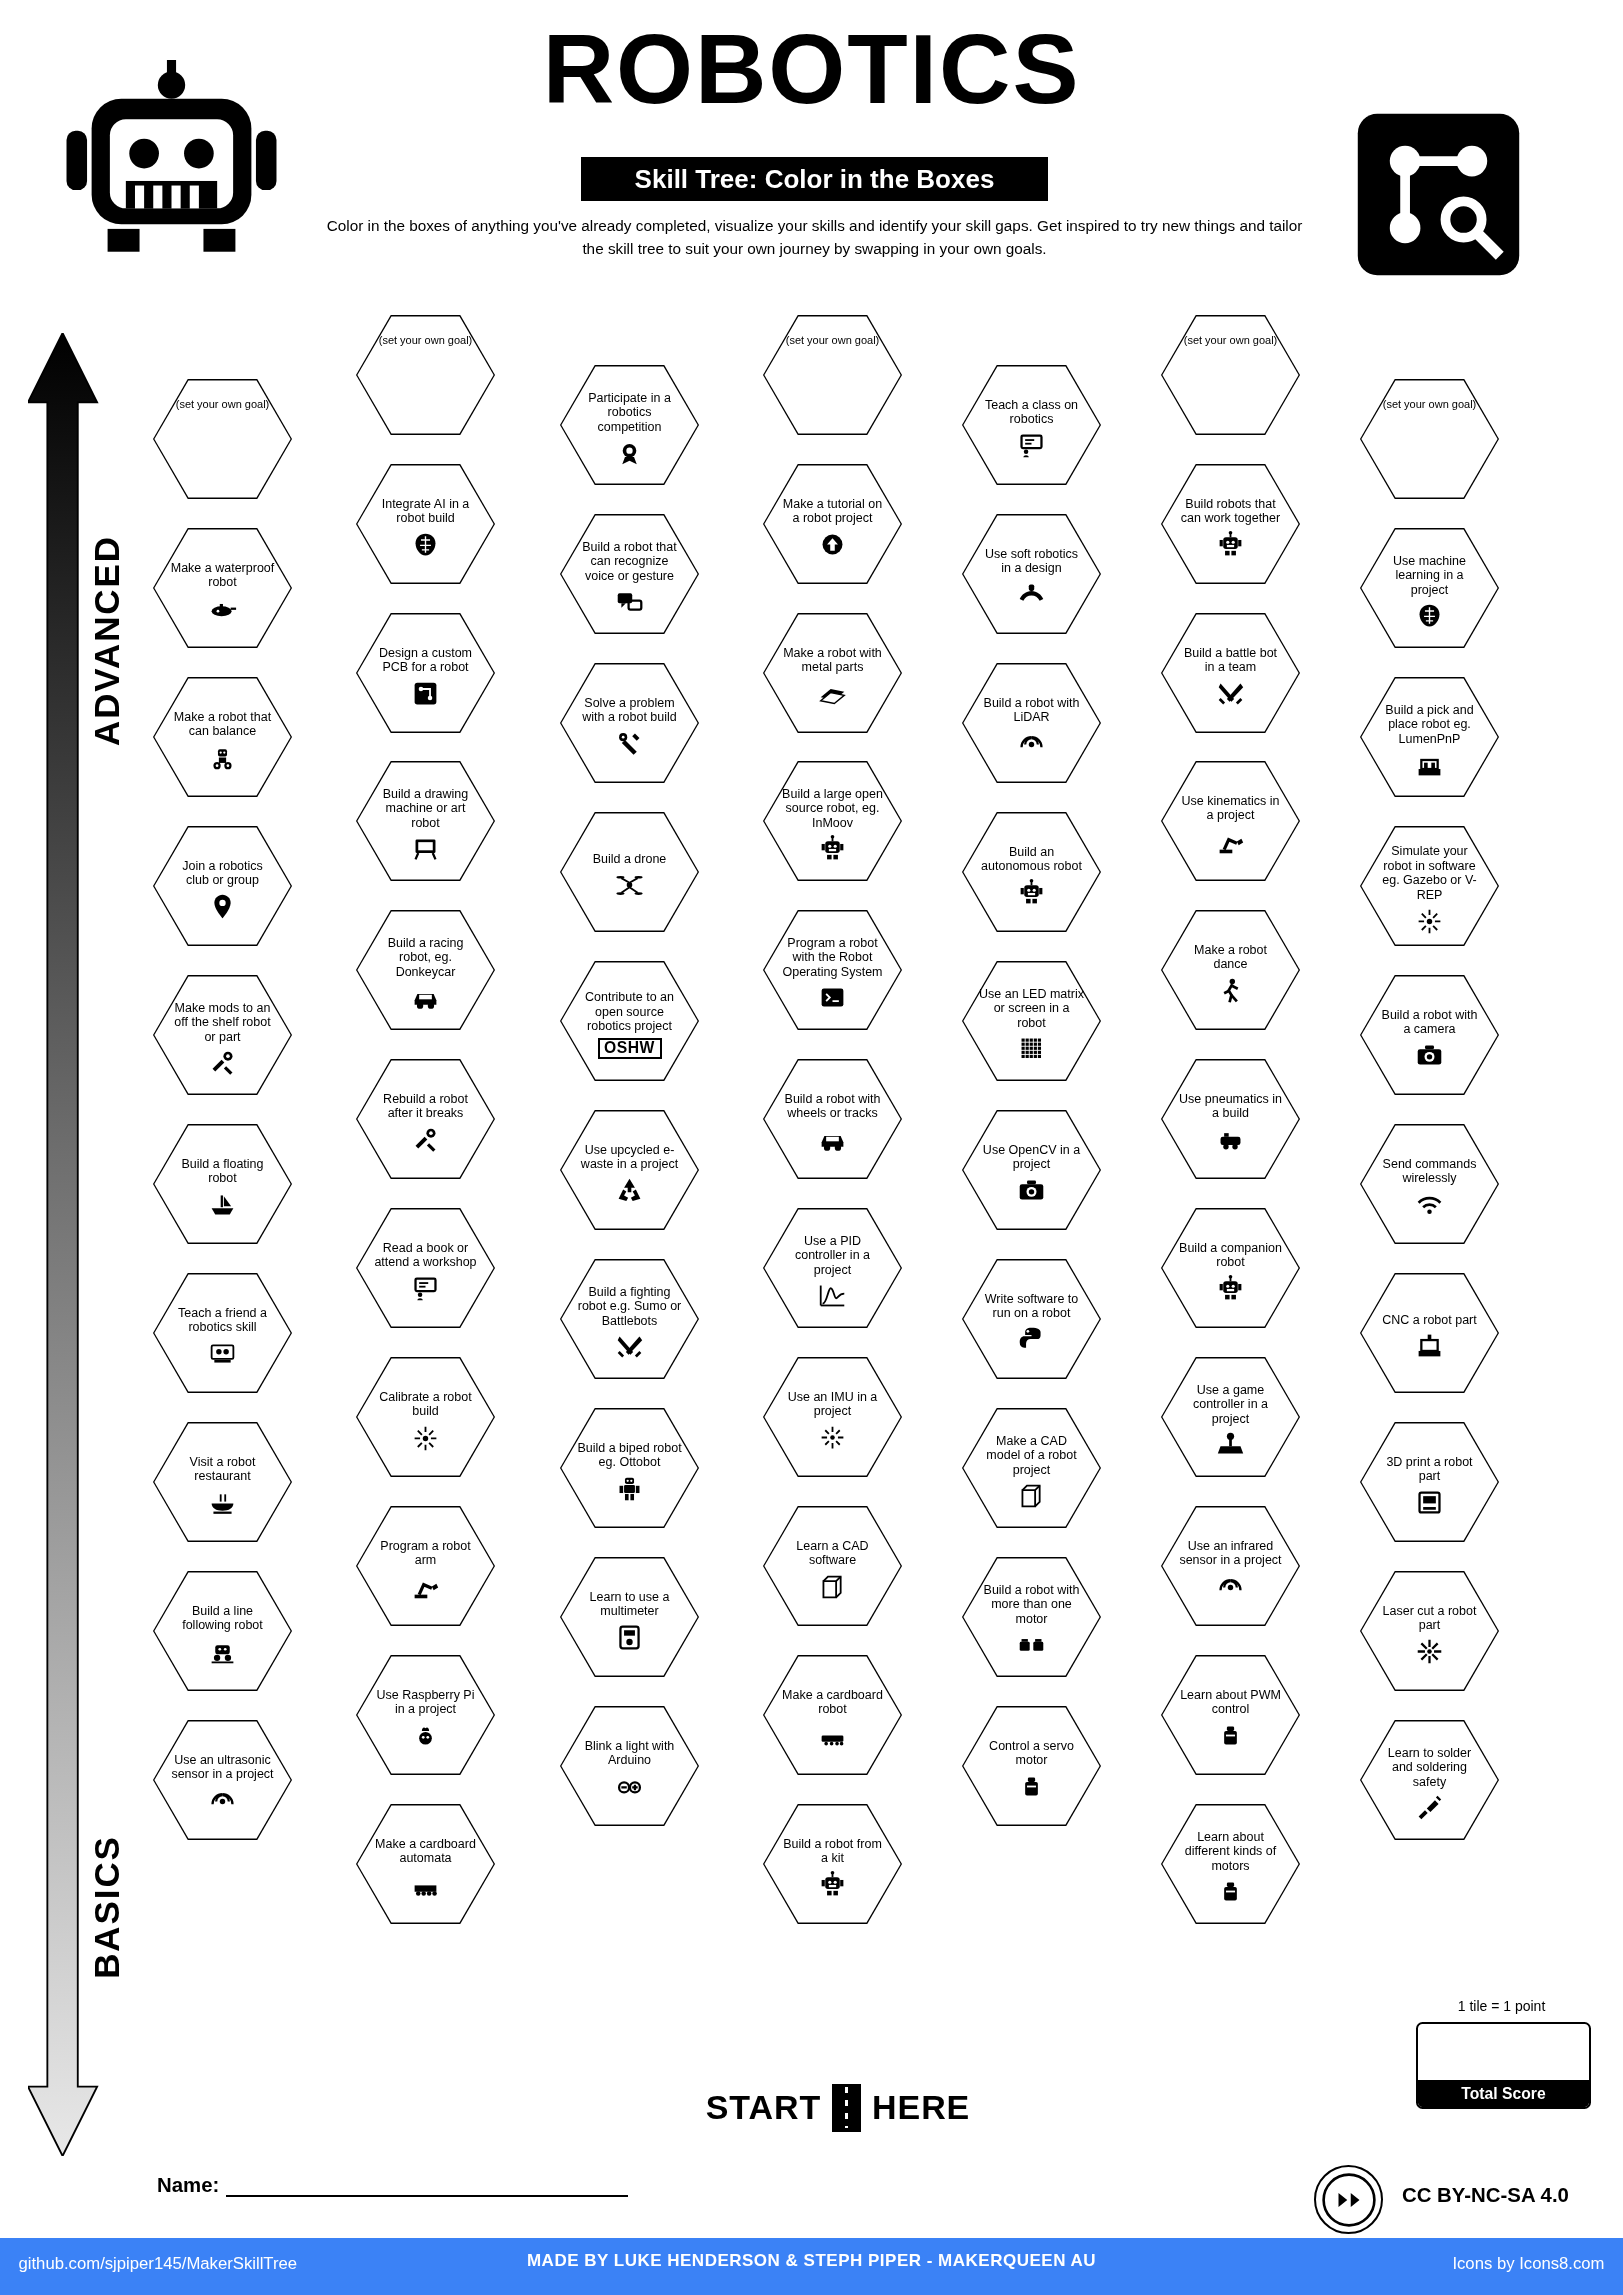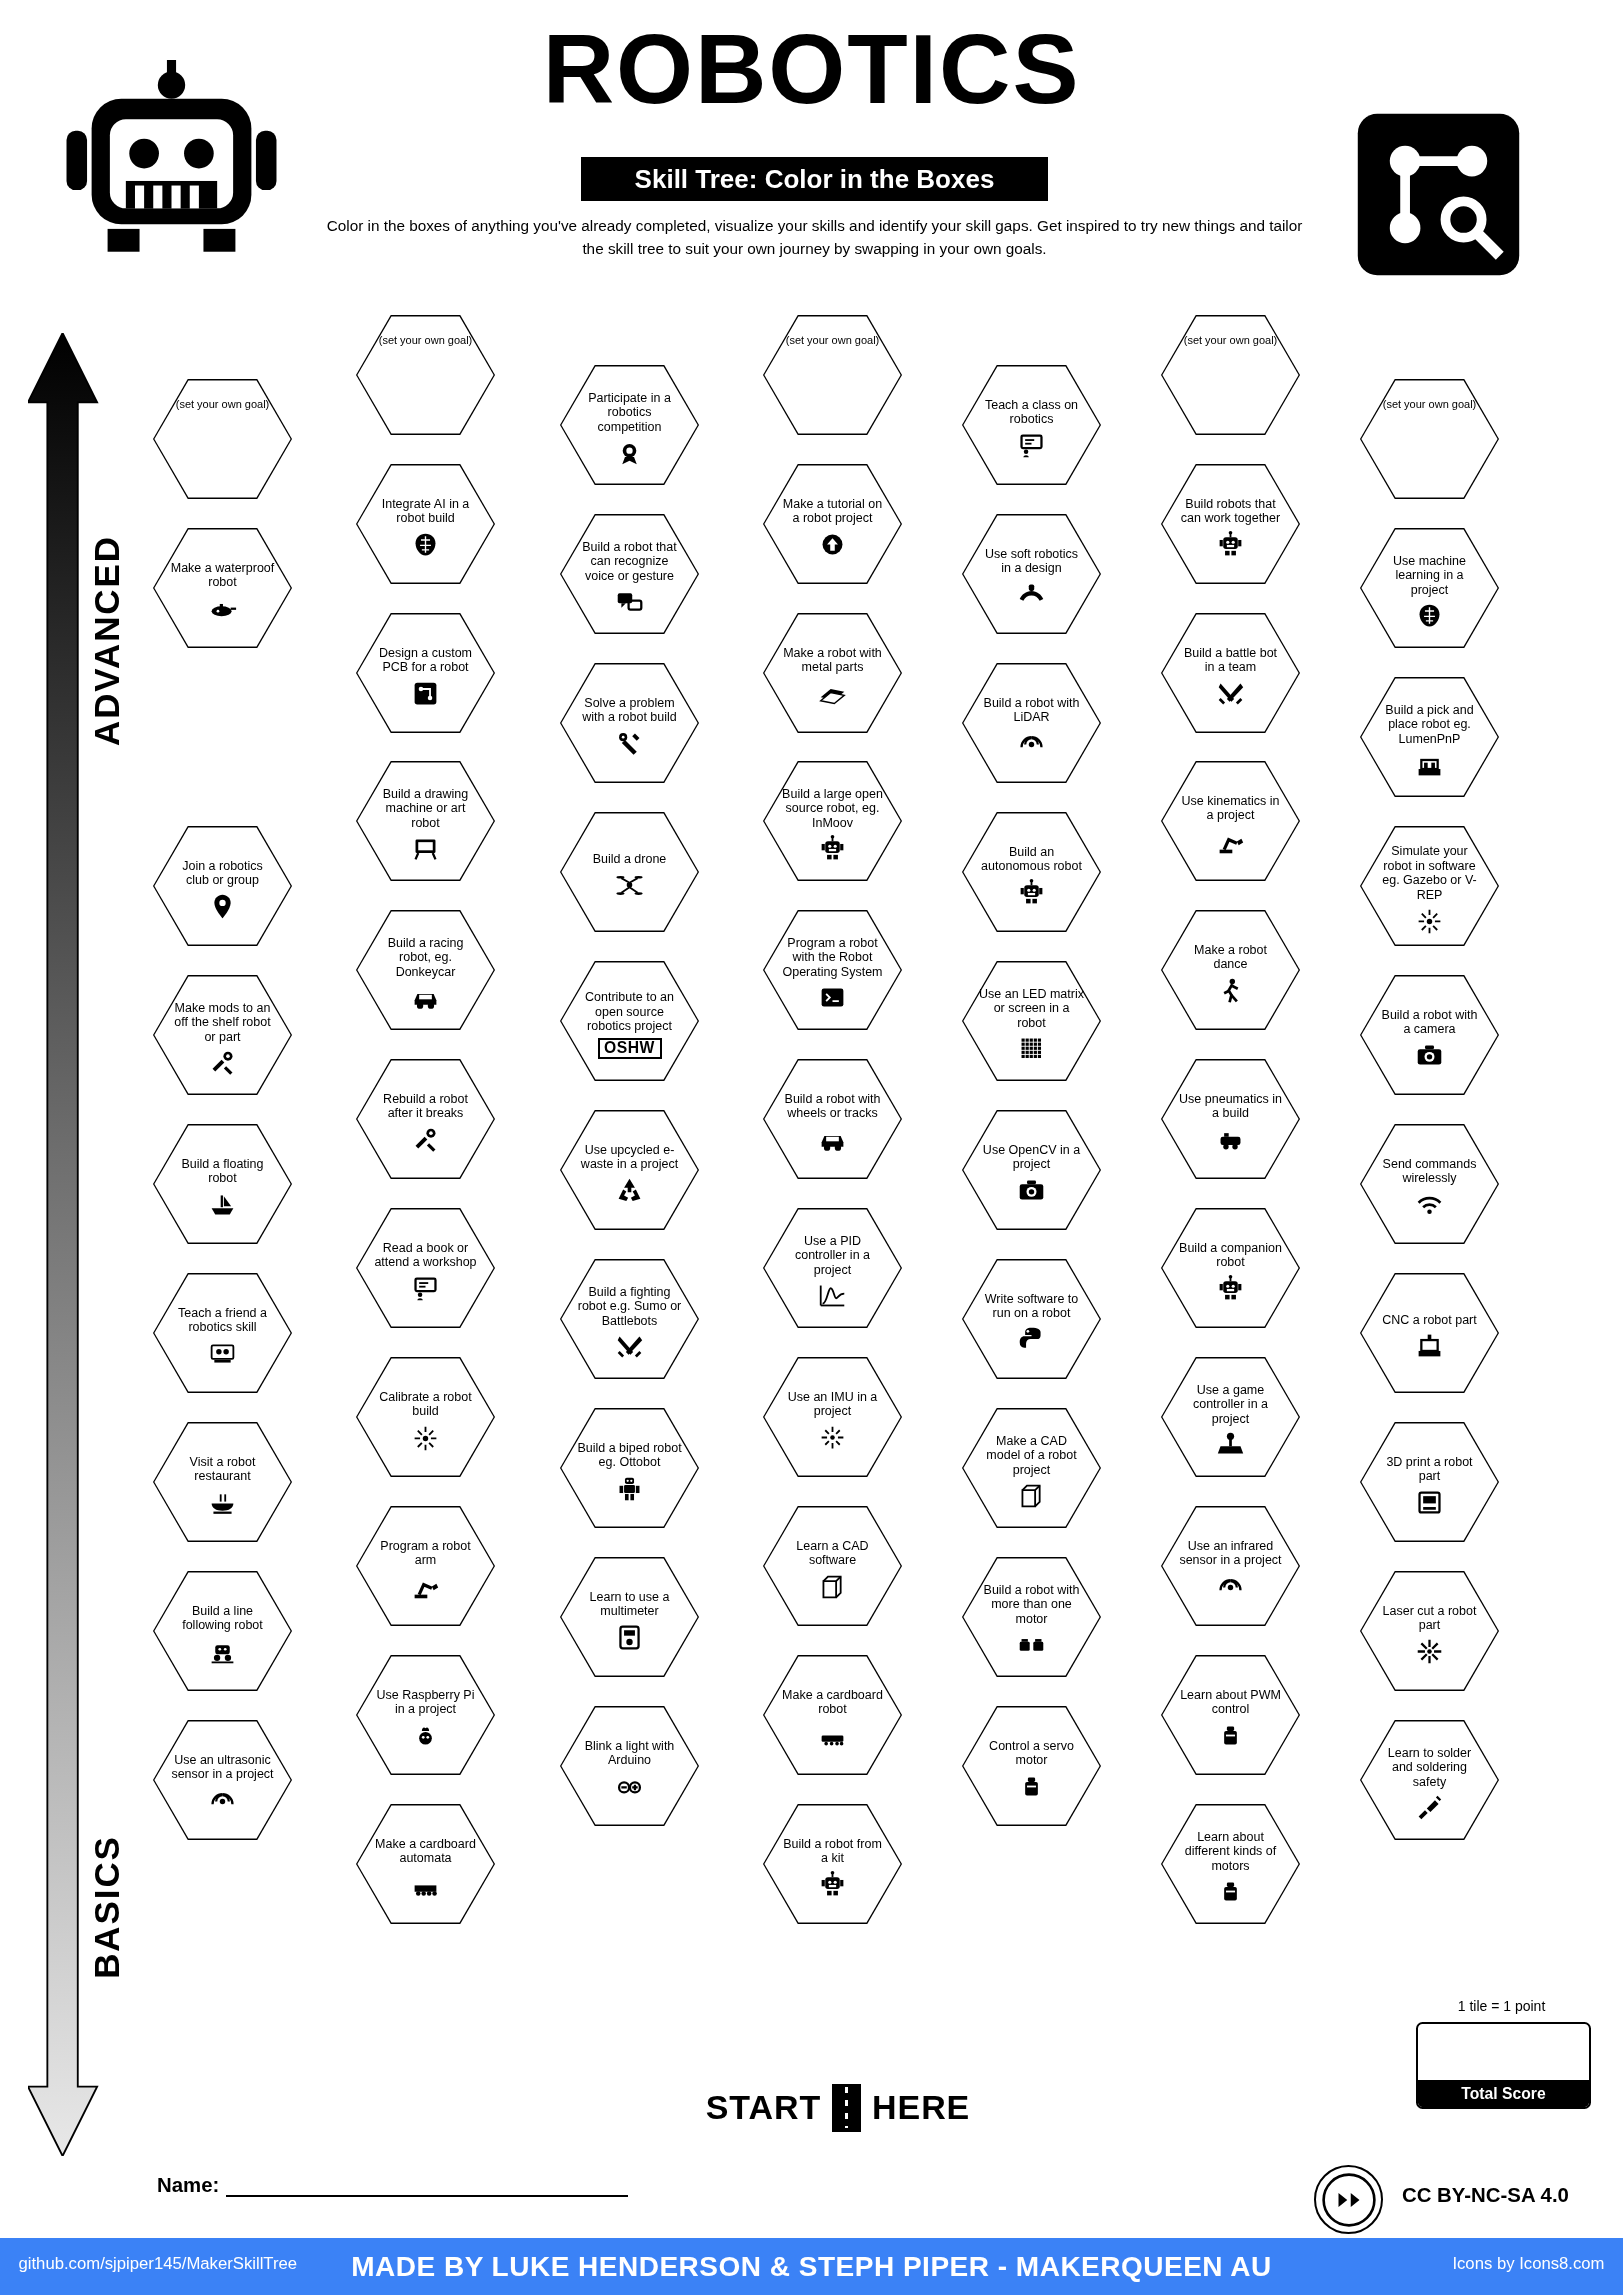--- a/index.html
+++ b/index.html
@@ -90,21 +90,21 @@
     position:absolute;left:1402px;top:2184px;font-size:20.4px;font-weight:bold;
   }
   #cc-badge{
     position:absolute;left:1314px;top:2165px;width:65px;height:65px;border-radius:50%;
     border:2.3px solid #000;display:flex;align-items:center;justify-content:center;font-size:27px;
   }
   #footer{
     position:absolute;left:0;top:2238px;width:1623px;height:57px;background:#3b82f6;color:#fff;
   }
   #footer-left{position:absolute;left:18.5px;top:15.7px;font-size:16.7px;}
-  #footer-center{position:absolute;left:0;top:13px;width:1623px;text-align:center;font-size:28px;font-weight:bold;letter-spacing:0.5px;}
+  #footer-center{position:absolute;left:0;top:13px;width:1623px;text-align:center;font-size:17px;font-weight:bold;letter-spacing:0.5px;}
   #footer-right{position:absolute;right:18.5px;top:15.7px;font-size:16.7px;}
   svg{display:block;}
 </style>
 </head>
 <body>
 
 <div id="header">
 
   <div id="robot-logo">
     <svg viewBox="0 0 200 170" width="241" height="194">
@@ -175,20 +175,39 @@
         <div class="ico">
           <svg viewBox="0 0 64 64" width="29" height="29">
             <ellipse cx="30" cy="38" rx="22" ry="11"></ellipse>
             <rect x="26" y="22" width="7" height="10"></rect>
             <rect x="50" y="30" width="12" height="5"></rect>
             <circle cx="22" cy="38" r="3" fill="#fff"></circle>
           </svg>
         </div>
       </div>
     </div>
+    <div class="hex" style="left: 153px; top: 677px;">
+      <div class="hexbg"></div>
+      <div class="hexin"></div>
+      <div class="content">
+        <div class="txt">Make a robot that can balance</div>
+        <div class="ico">
+          <svg viewBox="0 0 64 64" width="29" height="29">
+            <rect x="22" y="14" width="20" height="16" rx="4"></rect>
+            <circle cx="28" cy="21" r="2.5" fill="#fff"></circle>
+            <circle cx="36" cy="21" r="2.5" fill="#fff"></circle>
+            <rect x="24" y="32" width="16" height="12"></rect>
+            <circle cx="20" cy="50" r="8"></circle>
+            <circle cx="44" cy="50" r="8"></circle>
+            <circle cx="20" cy="50" r="3" fill="#fff"></circle>
+            <circle cx="44" cy="50" r="3" fill="#fff"></circle>
+          </svg>
+        </div>
+      </div>
+    </div>
     <div class="hex" style="left: 153px; top: 826px;">
       <div class="hexbg"></div>
       <div class="hexin"></div>
       <div class="content">
         <div class="txt">Join a robotics club or group</div>
         <div class="ico">
           <svg viewBox="0 0 64 64" width="29" height="29">
             <path d="M32 6c-10 0-18 8-18 18 0 13 18 34 18 34s18-21 18-34c0-10-8-18-18-18z"></path>
             <circle cx="32" cy="24" r="7" fill="#fff"></circle>
           </svg>

